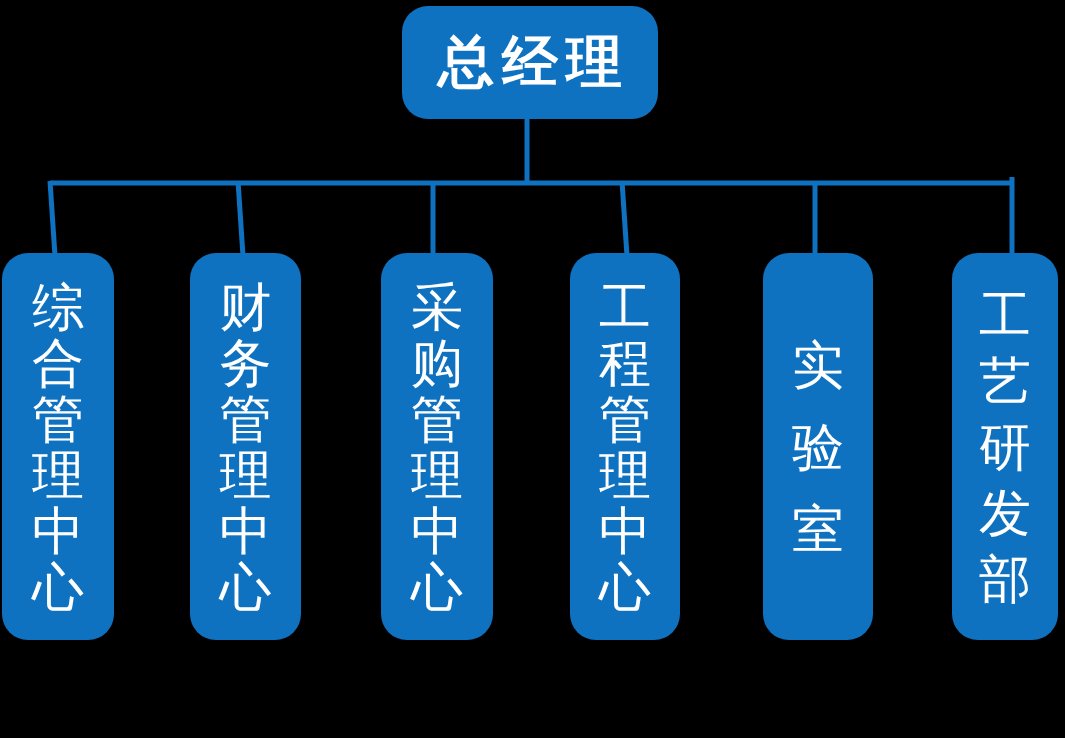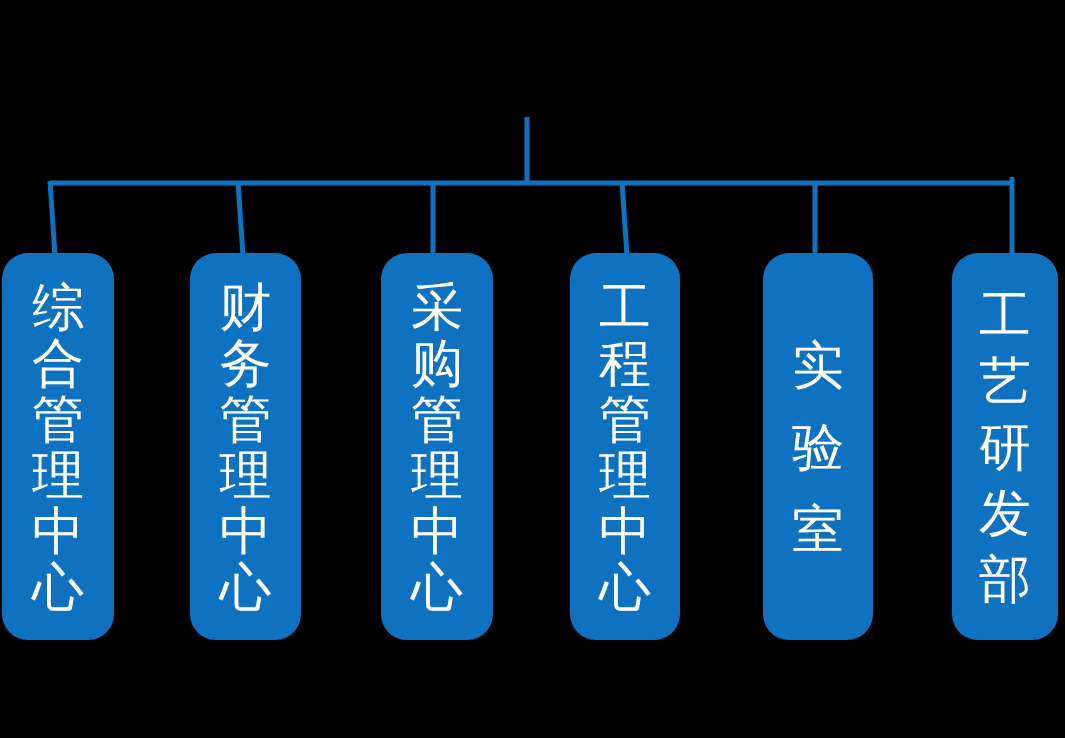--- a/index.html
+++ b/index.html
@@ -73,20 +73,21 @@
 
       <line x1="50" y1="181" x2="55" y2="256"></line>
       <line x1="238" y1="181" x2="243" y2="256"></line>
       <line x1="433" y1="181" x2="433" y2="256"></line>
       <line x1="622" y1="181" x2="627" y2="256"></line>
       <line x1="815" y1="181" x2="815" y2="256"></line>
       <line x1="1012" y1="177" x2="1012" y2="256"></line>
     </g>
   </svg>
 
+  <div class="node root-node">总经理</div>
 
   <div class="node child-node pos-1 pitch-6">
       <div class="vchar">综</div>
       <div class="vchar">合</div>
       <div class="vchar">管</div>
       <div class="vchar">理</div>
       <div class="vchar">中</div>
       <div class="vchar">心</div>
     </div>
 

